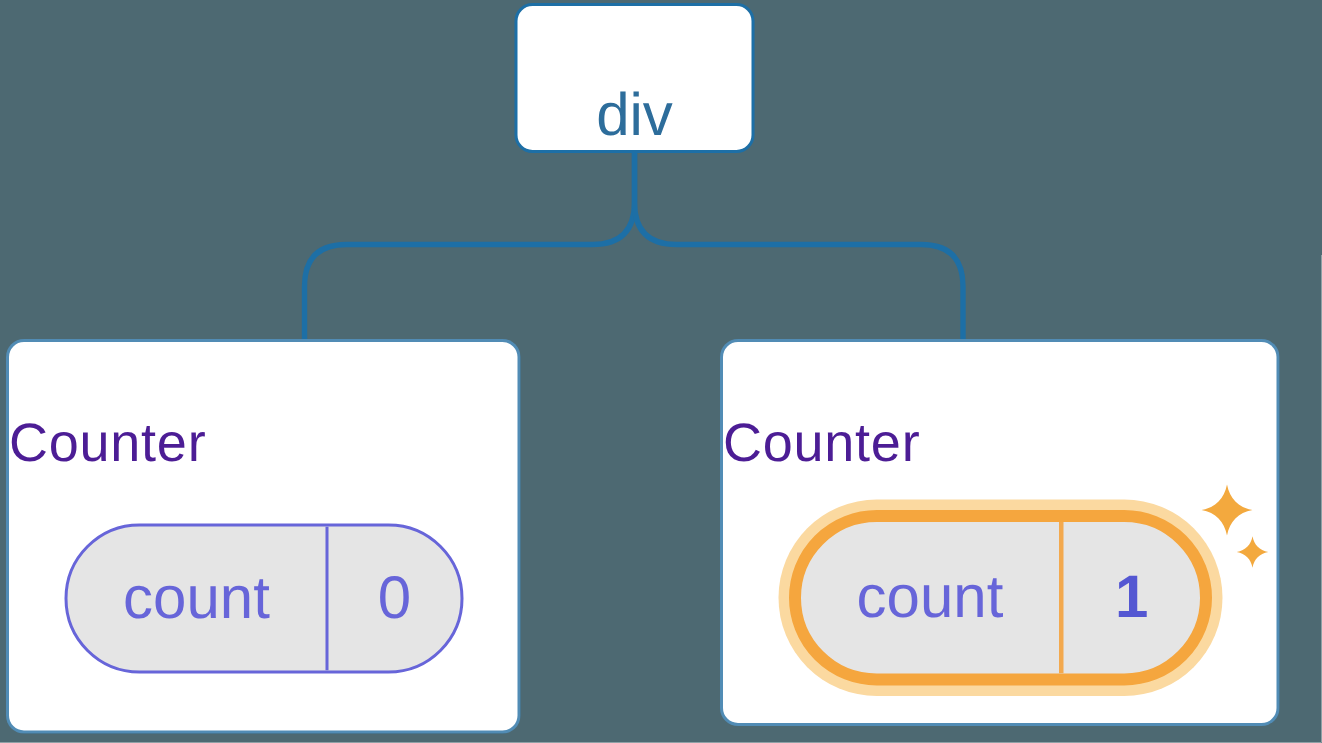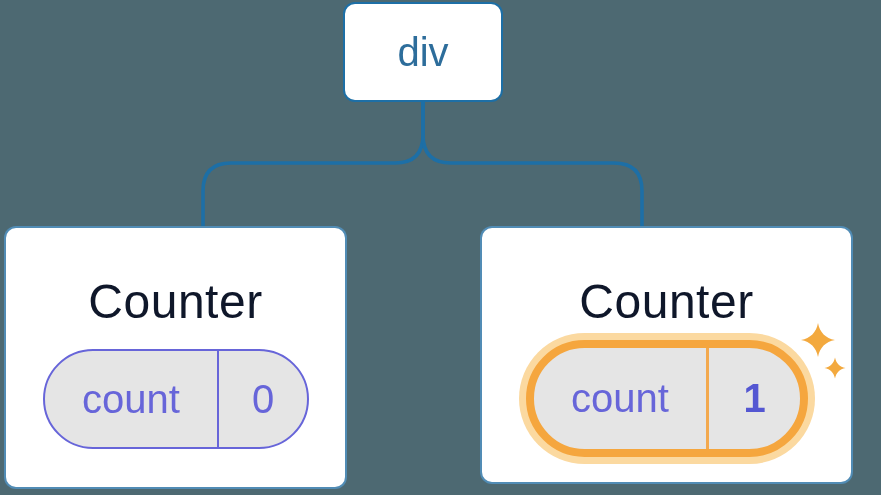--- a/index.html
+++ b/index.html
@@ -27,21 +27,21 @@
     position: absolute;
     left: 343px;
     top: 2px;
     width: 160px;
     height: 100px;
     box-sizing: border-box;
     background: #ffffff;
     border: 2px solid #1d6fa6;
     border-radius: 12px;
     display: flex;
-    align-items: center;
+    align-items: flex-end;
     justify-content: center;
     font-size: 40px;
     font-weight: 500;
     color: #2d6d9b;
   }
   .card {
     position: absolute;
     box-sizing: border-box;
     background: #ffffff;
     border: 2px solid rgba(50, 120, 168, 0.85);
@@ -57,25 +57,25 @@
     left: 480px;
     top: 226px;
     width: 373px;
     height: 258px;
   }
   .card-title {
     position: absolute;
     top: 46px;
     left: 0;
     right: 0;
-    text-align: center;
-    font-size: 48px;
+    text-align: left;
+    font-size: 36px;
     font-weight: 500;
     letter-spacing: 0.5px;
-    color: #0f172a;
+    color: #4c1d95;
   }
   .pill {
     position: absolute;
     box-sizing: border-box;
     background: #e5e5e5;
     display: flex;
     align-items: stretch;
     overflow: hidden;
   }
   .pill-plain {

